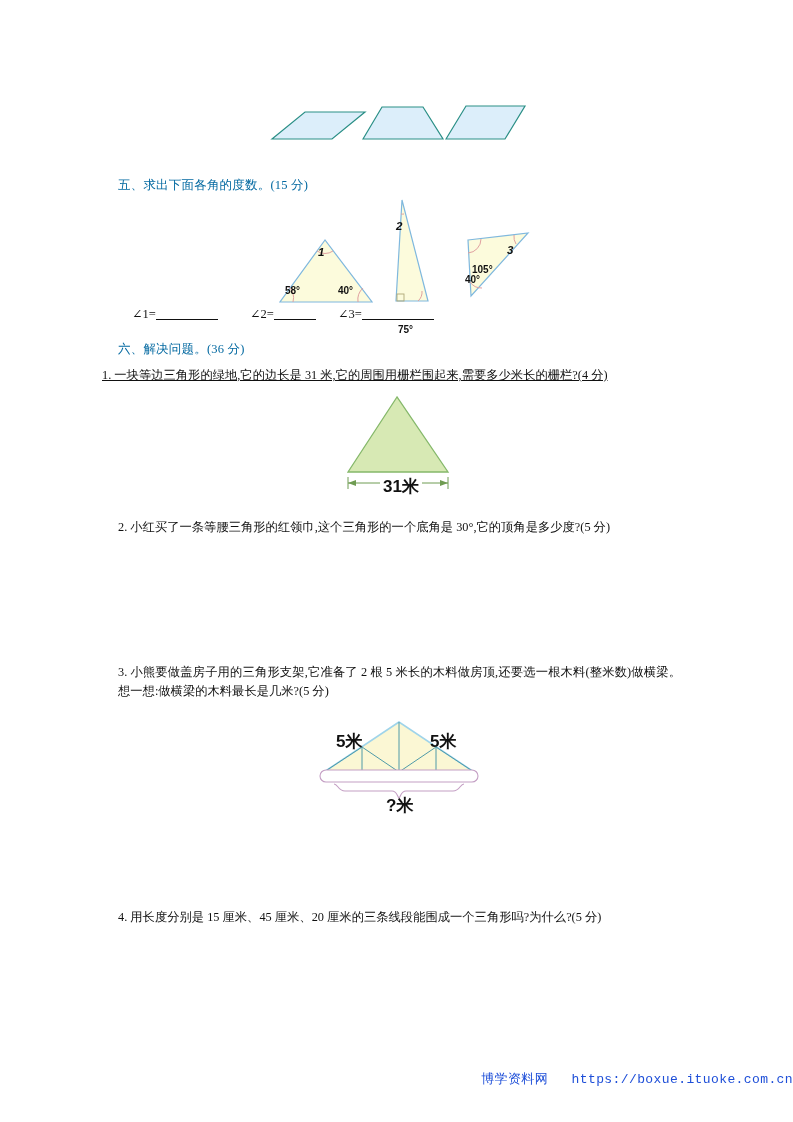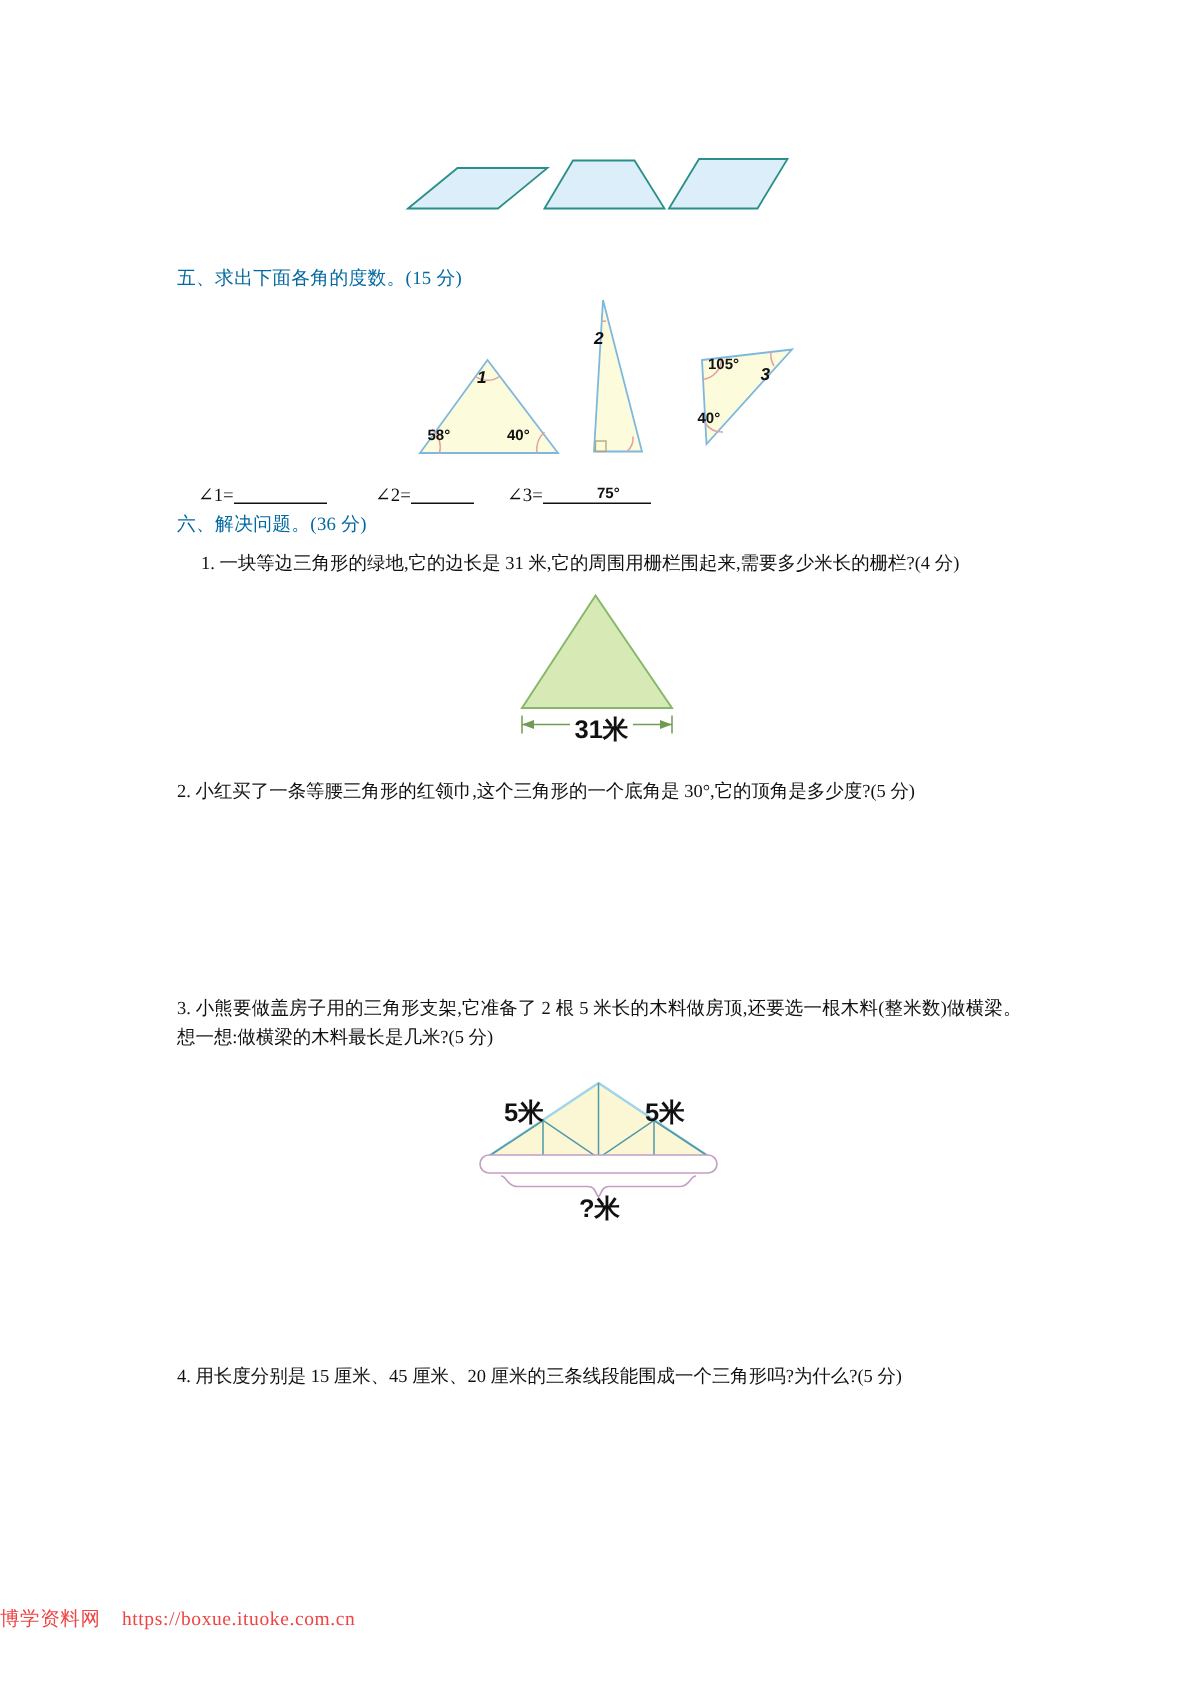--- a/index.html
+++ b/index.html
@@ -32,21 +32,20 @@
   .q-text {
     font-size: 12.3px;
     line-height: 19px;
     color: #111;
     text-align: justify;
   }
   .blanks-row {
     font-size: 12.5px;
     color: #111;
     white-space: nowrap;
-    margin-top: 16px;
   }
   .blank-item { display: inline-block; }
   .blank-label { font-size: 12.5px; }
   .blank-line {
     display: inline-block;
     border-bottom: 1.1px solid #111;
     vertical-align: -2px;
   }
   .bl-1 { width: 62px; }
   .bl-2 { width: 42px; }
@@ -62,24 +61,24 @@
   }
   .ang-num { font-size: 11.5px; font-style: italic; }
   .ang-deg { font-size: 10px; }
   .dim-label { font-size: 17px; font-weight: bold; }
 
   
   .footer {
     position: absolute;
     left: 0;
     width: 793px;
-    text-align: left;
+    text-align: right;
     font-size: 13px;
-    color: #ef4444;
-    font-family: Liberation Serif, serif;
+    color: #1d4ed8;
+    font-family: Liberation Mono, monospace;
     letter-spacing: 0.4px;
   }
   svg { display: block; overflow: visible; }
 </style>
 </head>
 <body>
 
 <div class="page">
 
   <div class="abs" style="left:260px; top:84px;">
@@ -119,41 +118,41 @@
   </div>
 
   <div class="abs" style="left:458px; top:226px;">
     <svg width="78" height="80" viewBox="0 0 78 80">
       <polygon points="10,14 70,7 13,70" fill="#fcfbdc" stroke="#7fb8de" stroke-width="1.2"></polygon>
       <path d="M 10,27 A 14 14 0 0 0 23,13" fill="none" stroke="#e0a0a0" stroke-width="1"></path>
       <path d="M 12,56 A 14 14 0 0 0 24,62" fill="none" stroke="#e0a0a0" stroke-width="1"></path>
       <path d="M 56,9 A 14 14 0 0 0 58,18" fill="none" stroke="#e0a0a0" stroke-width="1"></path>
     </svg>
     <span class="fig-label ang-num" style="left:49px; top:18px;">3</span>
-    <span class="fig-label ang-deg" style="left:14px; top:12px;">105°</span>
+    <span class="fig-label ang-deg" style="left:14px; top:38px;">105°</span>
     <span class="fig-label ang-deg" style="left:7px; top:48px;">40°</span>
   </div>
 
   <div class="abs blanks-row" style="left:132px; top:306px;">
     <span class="blank-item">
       <span class="blank-label">∠1=</span><span class="blank-line bl-1"></span>
     </span>
     <span style="display:inline-block; width:26px;"></span>
     <span class="blank-item">
       <span class="blank-label">∠2=</span><span class="blank-line bl-2"></span>
     </span>
     <span style="display:inline-block; width:16px;"></span>
     <span class="blank-item">
       <span class="blank-label">∠3=</span><span class="blank-line bl-3"></span>
     </span>
   </div>
 
   <div class="abs section-heading" style="left:118px; top:340px;">六、解决问题。(36 分)</div>
 
-  <div class="abs q-text" style="left:134px; top:366px; width:563px;">1. 一块等边三角形的绿地,它的边长是 31 米,它的周围用栅栏围起来,需要多少米长的栅栏?(4 分)</div>
+  <div class="abs q-text" style="left:102px; top:366px; width:563px;text-decoration:underline;">1. 一块等边三角形的绿地,它的边长是 31 米,它的周围用栅栏围起来,需要多少米长的栅栏?(4 分)</div>
 
   <div class="abs" style="left:330px; top:392px;">
     <svg width="150" height="100" viewBox="0 0 150 100">
       <polygon points="67,5 18,80 118,80" fill="#d7e9b4" stroke="#85b86a" stroke-width="1.3"></polygon>
 
       <line x1="18" y1="91" x2="118" y2="91" stroke="#6f9c52" stroke-width="1"></line>
       <line x1="18" y1="85" x2="18" y2="97" stroke="#6f9c52" stroke-width="1"></line>
       <line x1="118" y1="85" x2="118" y2="97" stroke="#6f9c52" stroke-width="1"></line>
       <polygon points="18,91 26,88 26,94" fill="#6f9c52"></polygon>
       <polygon points="118,91 110,88 110,94" fill="#6f9c52"></polygon>

